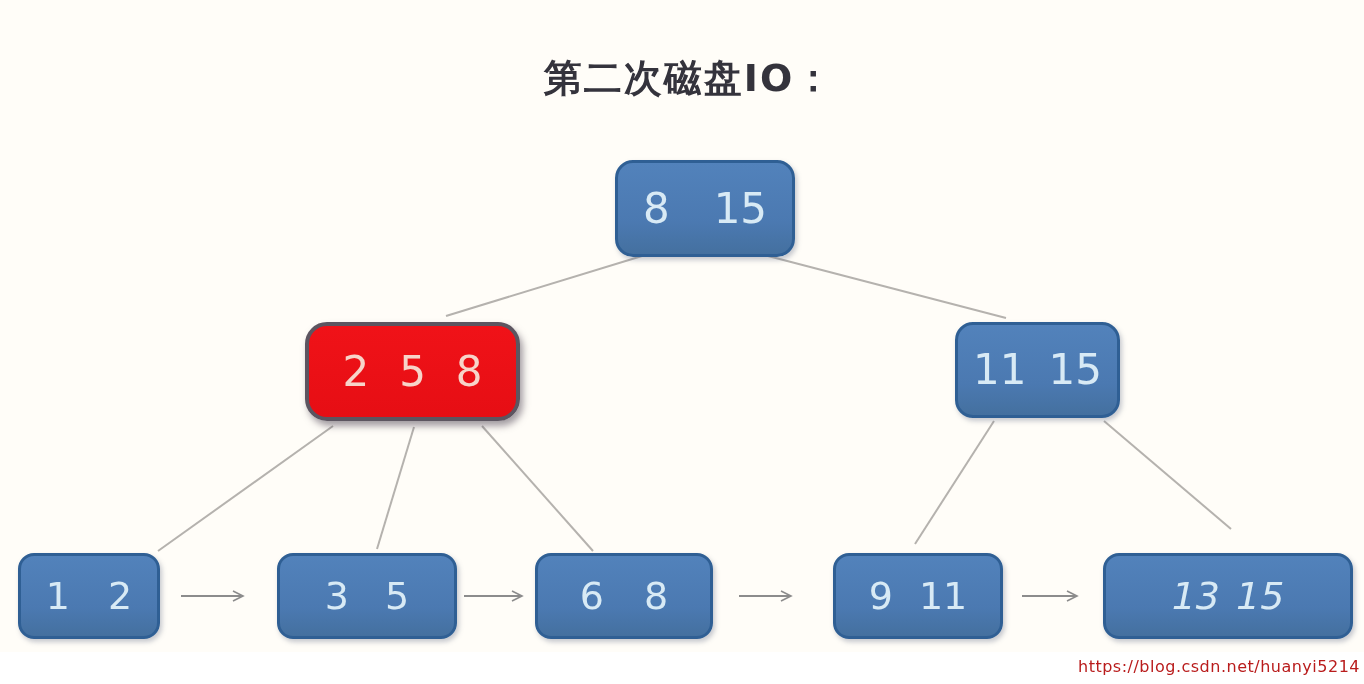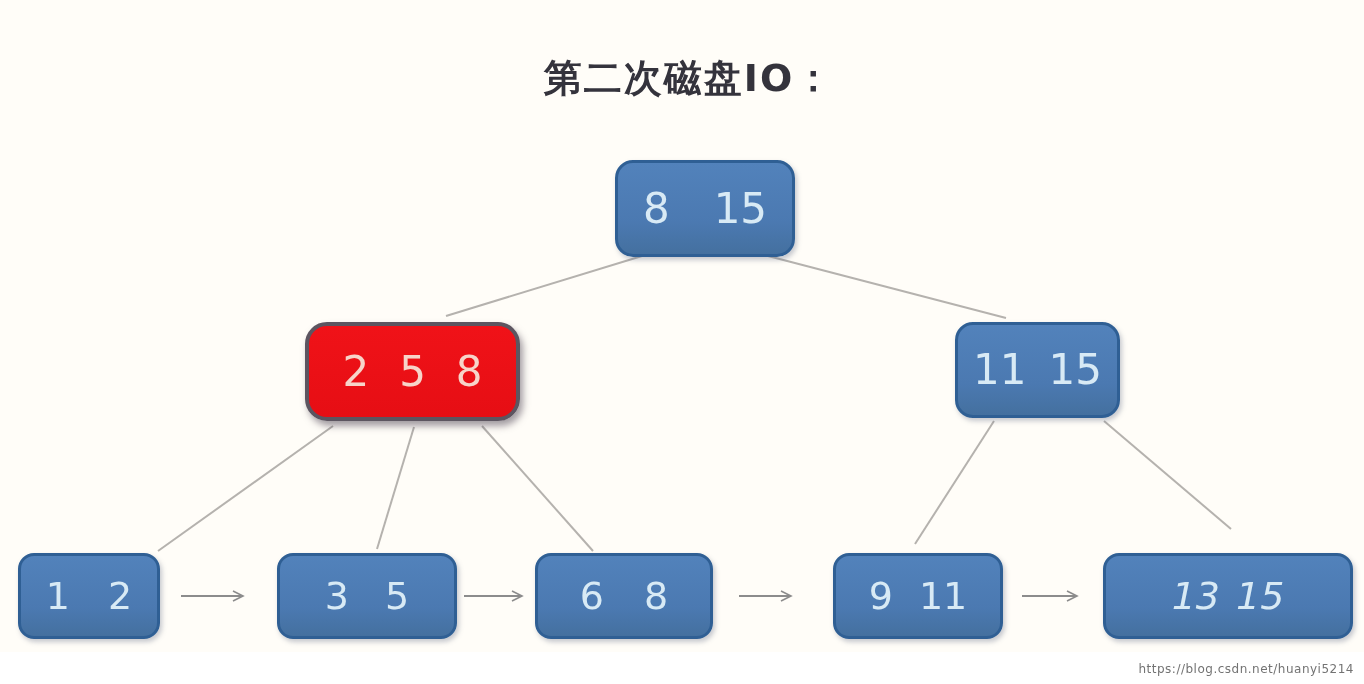--- a/index.html
+++ b/index.html
@@ -70,24 +70,24 @@
   #node-258   { left: 305px; top: 322px; width: 215px; height: 99px; border-radius: 22px; gap: 30px; }
   #node-1115  { left: 955px; top: 322px; width: 165px; height: 96px; border-radius: 18px; gap: 22px; }
   #leaf-0     { left: 18px;   top: 553px; width: 142px; height: 86px; border-radius: 16px; gap: 38px; }
   #leaf-1     { left: 277px;  top: 553px; width: 180px; height: 86px; border-radius: 16px; gap: 36px; }
   #leaf-2     { left: 535px;  top: 553px; width: 178px; height: 86px; border-radius: 16px; gap: 40px; }
   #leaf-3     { left: 833px;  top: 553px; width: 170px; height: 86px; border-radius: 16px; gap: 26px; }
   #leaf-4     { left: 1103px; top: 553px; width: 250px; height: 86px; border-radius: 16px; gap: 16px; font-style: italic; }
 
   .watermark {
     position: absolute;
-    right: 10px;
+    right: 4px;
     bottom: 8px;
-    font-size: 12px;
-    color: #737373;
+    font-size: 16px;
+    color: #b91c1c;
     letter-spacing: 0.5px;
   }
 </style>
 </head>
 <body>
 
 <div class="canvas">
 
   <div class="bottom-strip"></div>
 

